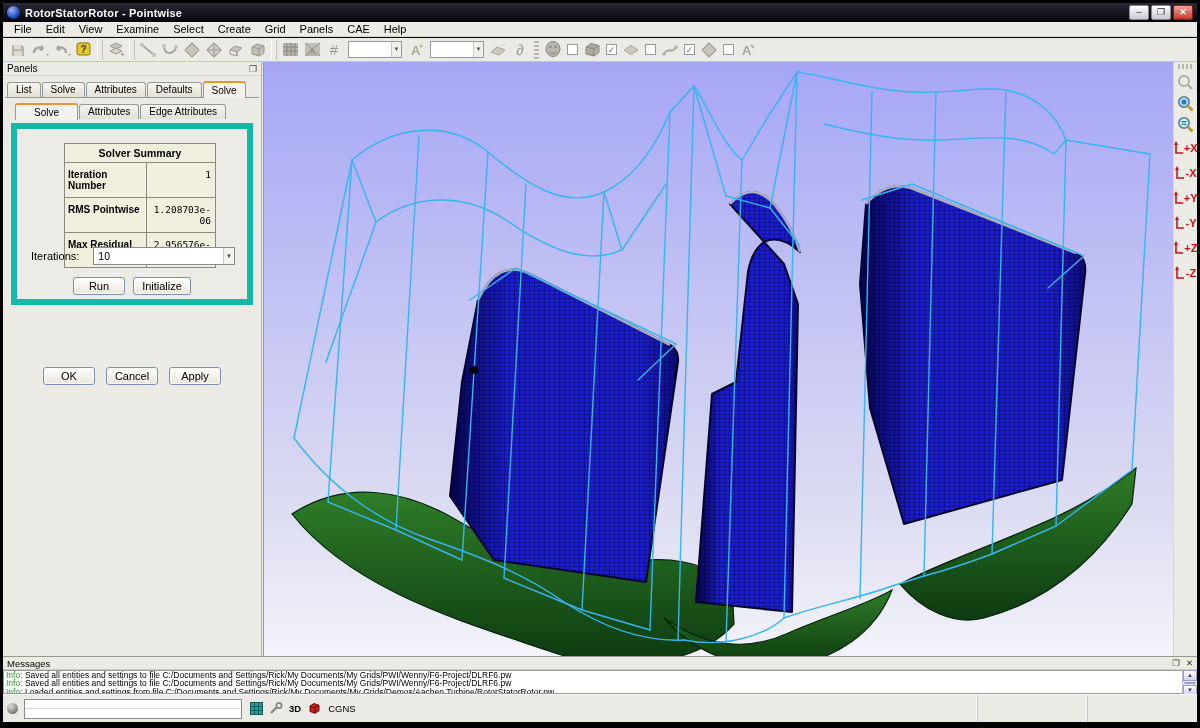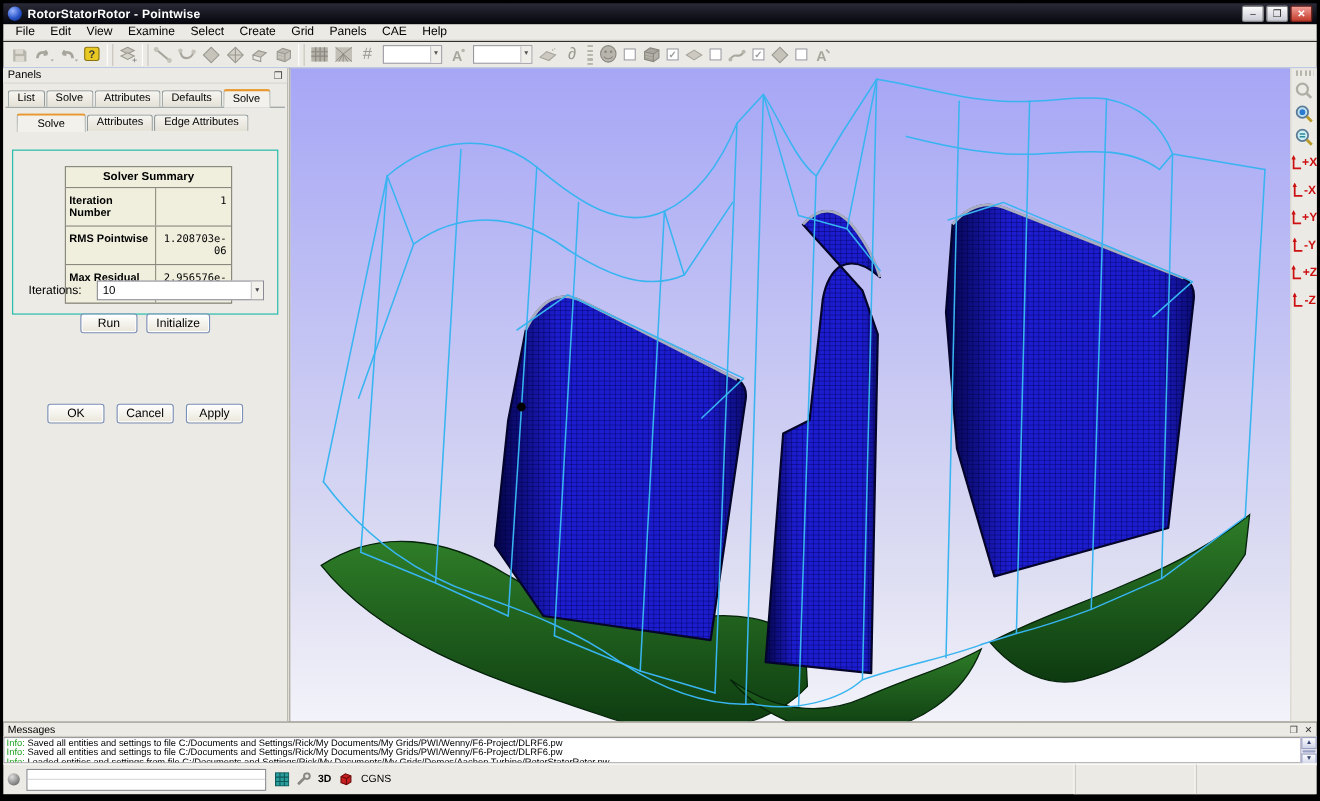--- a/index.html
+++ b/index.html
@@ -44,21 +44,21 @@
     border-bottom:1px solid #d8d5cc; background:#eceae5; }
   .panelhdr .flt { margin-left:auto; font-size:9px; color:#444; }
 
   .tabs { display:flex; align-items:flex-end; padding:4px 4px 0 4px; height:21px; }
   .tab { border:1px solid #919b9c; border-bottom:none; border-radius:3px 3px 0 0;
     background:linear-gradient(#f6f5f0,#e4e1d6); padding:1px 8px 2px 8px; margin-right:1px; font-size:10px; }
   .tab.active { background:#f2f1ec; border-top:2px solid #e8972c; padding-top:2px; position:relative; top:1px; font-weight:normal; }
   .tabline { border-top:1px solid #919b9c; margin:0 2px; }
 
   .subtabs { display:flex; align-items:flex-end; padding:6px 8px 0 12px; height:21px; }
-  .solvebox { margin:17px 8px; border:1px solid #14b8a6; background:#ecebe6; height:150px; position:relative; }
+  .solvebox { margin:4px 8px; border:6px solid #14b8a6; background:#ecebe6; height:182px; position:relative; }
 
   .sstable { position:absolute; left:47px; top:14px; width:152px; border:1px solid #8a897d; background:#8a897d; }
   .ssh { background:#f0eedd; text-align:center; font-weight:bold; font-size:10.5px; padding:3px 0; border-bottom:1px solid #8a897d; }
   .ssrow { display:flex; border-bottom:1px solid #8a897d; }
   .ssrow:last-child { border-bottom:none; }
   .ssl { width:82px; background:#f0eedd; font-weight:bold; font-size:10px; padding:6px 3px; border-right:1px solid #8a897d; }
   .ssv { flex:1; background:#f0eedd; font-family:"DejaVu Sans Mono", monospace; font-size:9.5px; text-align:right; padding:6px 4px 6px 2px; }
 
   .iterrow { position:absolute; left:14px; top:118px; right:12px; display:flex; align-items:center; }
   .iterrow label { font-size:11px; }

